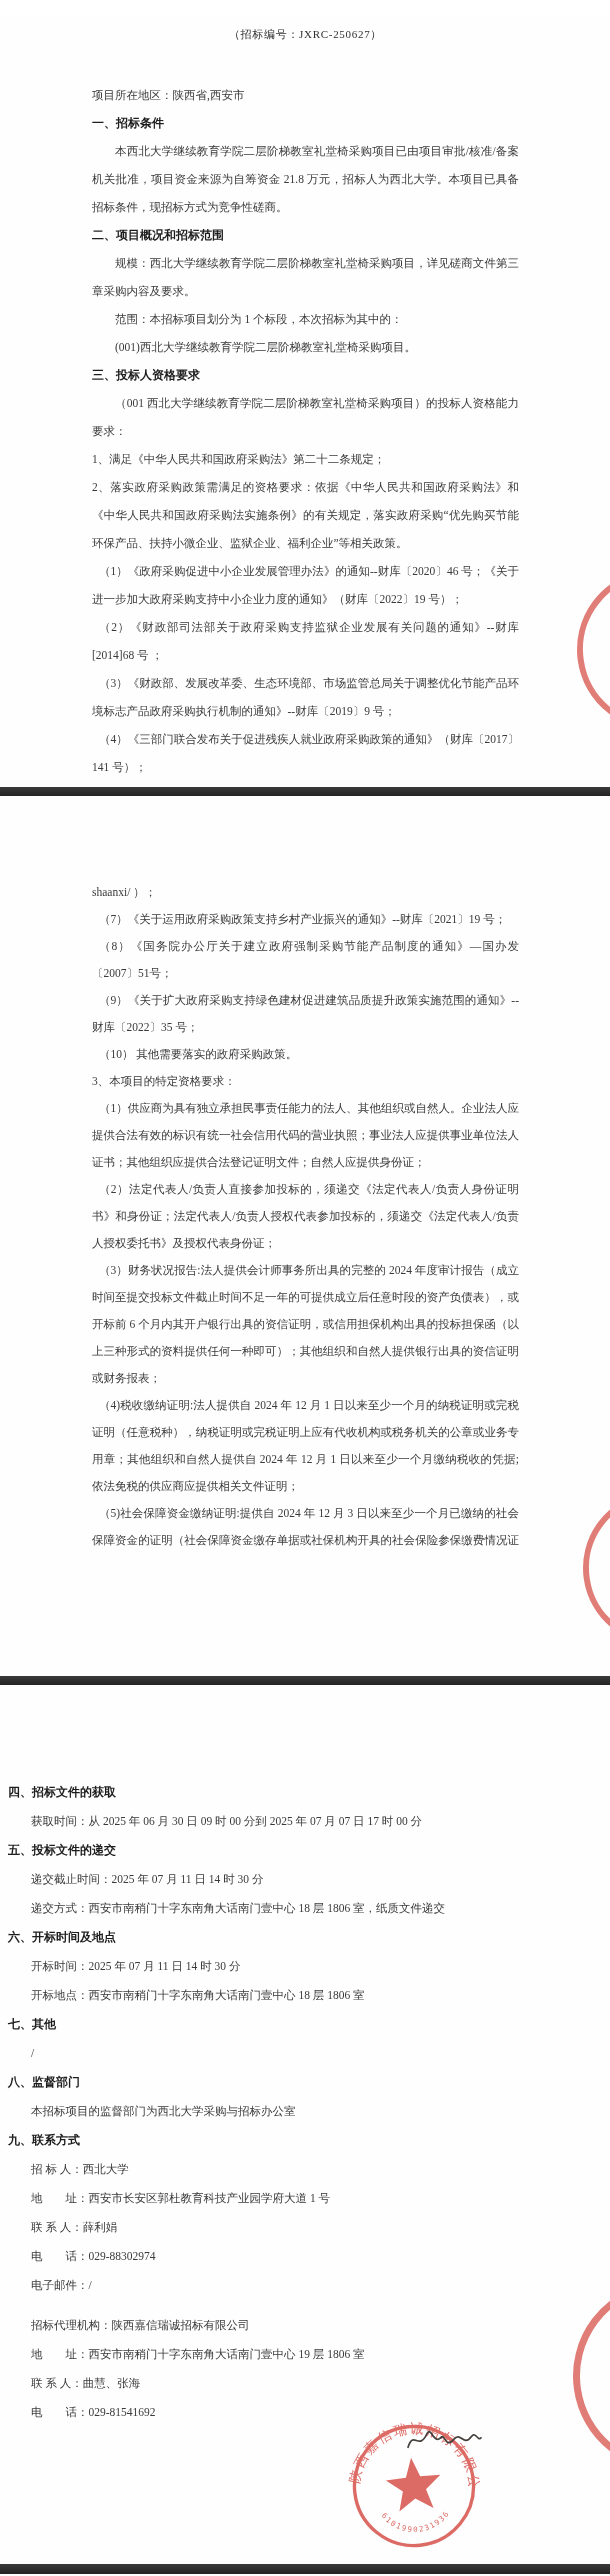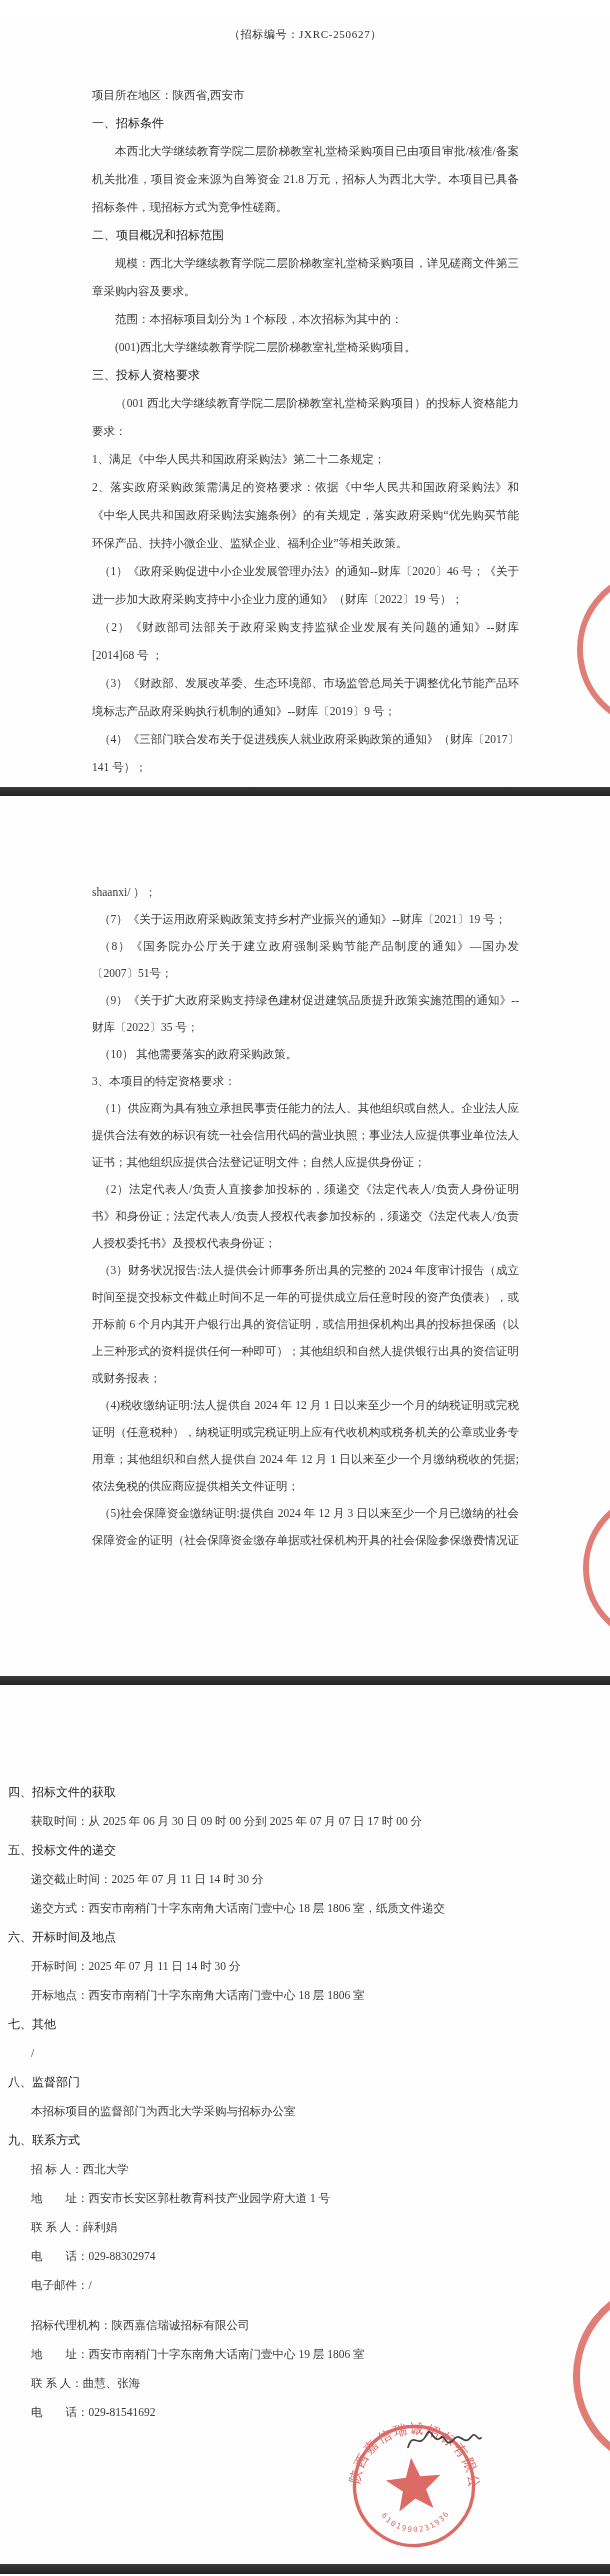--- a/index.html
+++ b/index.html
@@ -13,21 +13,21 @@
   #page1{top:0;height:771px;padding-top:8.1px;}
   #page2{top:1150;height:880px;}
   #page2{top:780px;}
   #page3{top:1668px;height:880px;padding-top:94px;padding-left:8px;}
   .hdr{ text-align:center;font-size:11px;letter-spacing:0.7px;color:#2f2f2f;line-height:20.3px;}
   .ln{margin:0;font-size:11.5px;line-height:28px;text-align:justify;font-family:Liberation Serif, serif;}
   #page2 .ln{line-height:27px;}
   #page3 .ln{line-height:29px;}
   .ind{text-indent:2em;}
   .num{text-indent:0.6em;}
-  .hd{margin:0;font-size:12px;font-weight:normal;color:#1d1d1d;line-height:28px;}
+  .hd{margin:0;font-size:12px;font-weight:bold;color:#1d1d1d;line-height:28px;}
   #page3 .hd{line-height:29px;}
   .gap-top{margin-top:37px;}
   .contact-row .lbl{white-space:pre;}
   .agency .ln{line-height:21px;}
   .agency{margin-top:11px;}
   .sepbar{position:absolute;left:0;width:610px;height:8.8px;background:linear-gradient(#3a3a3a,#232323);z-index:5;}
   
   .stamp-ring{position:absolute;border-radius:50%;border-style:solid;border-color:rgba(216,81,74,0.75);
     mix-blend-mode:multiply;z-index:6;transform:rotate(-8deg);}
   #edge-stamp-1{width:149px;height:149px;border-width:6.1px;left:577px;top:553px;}

